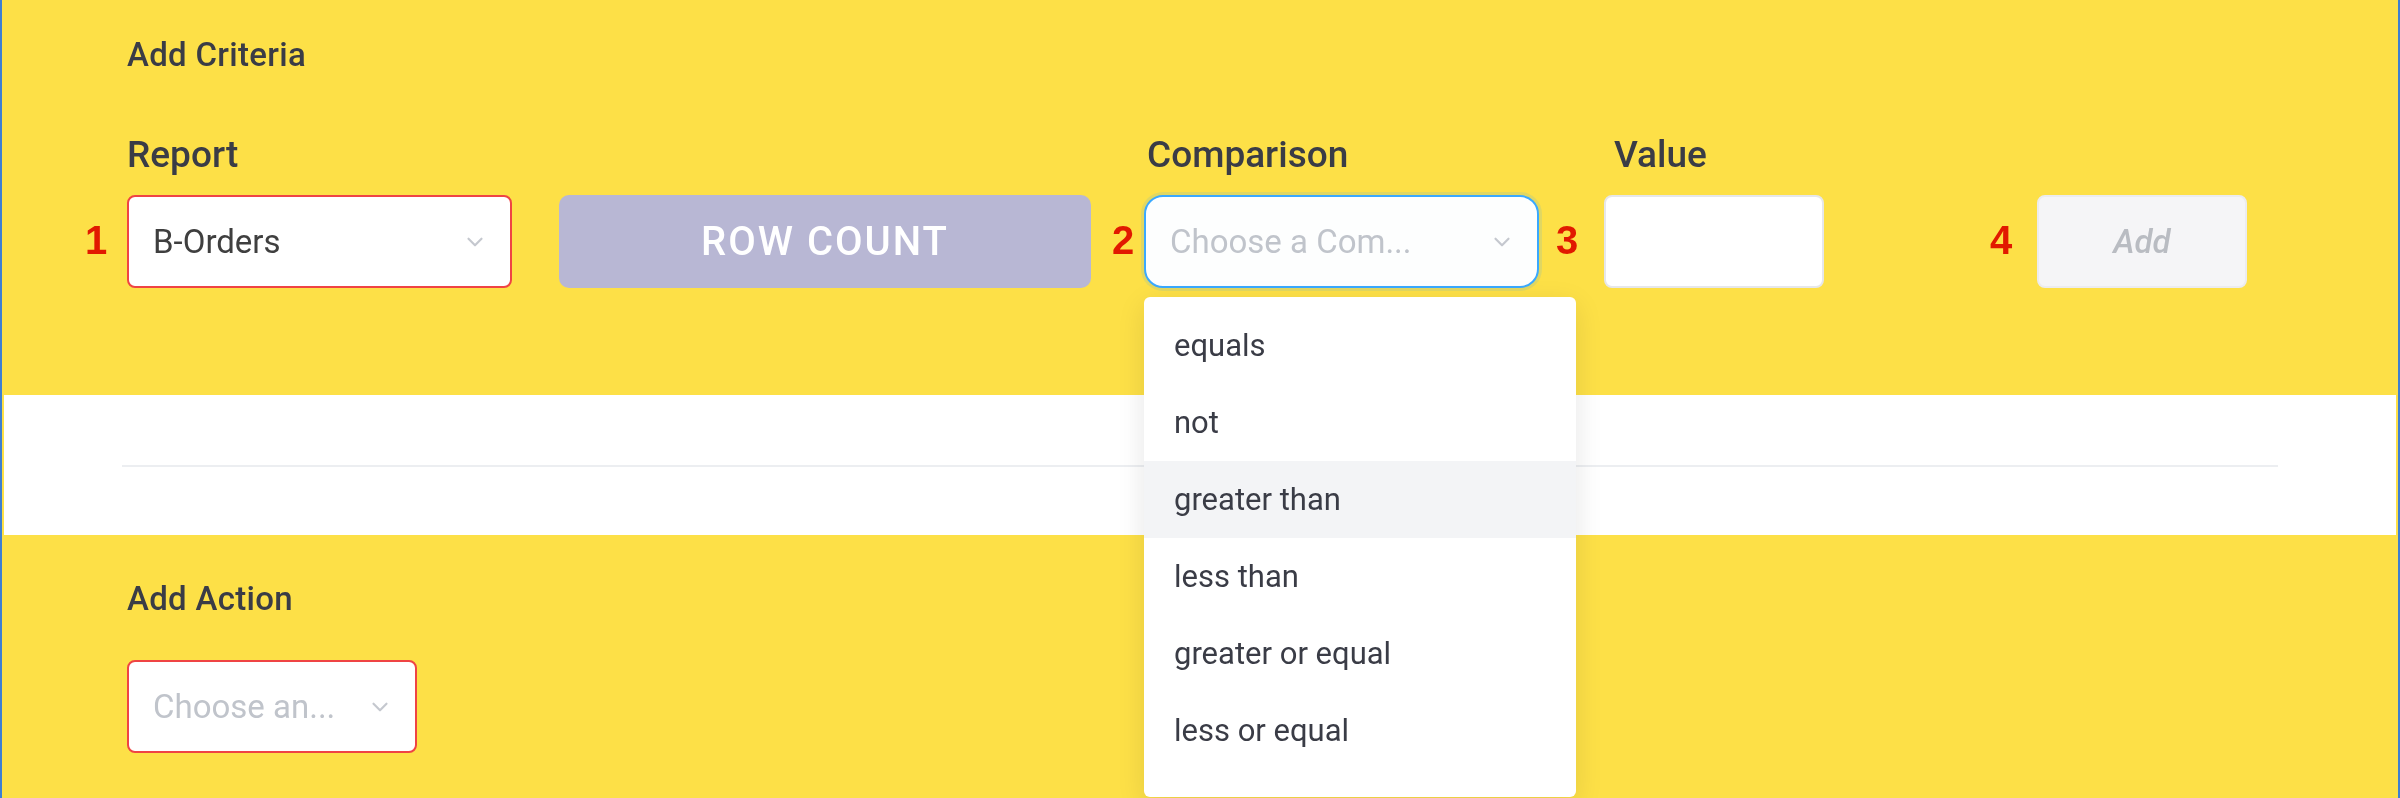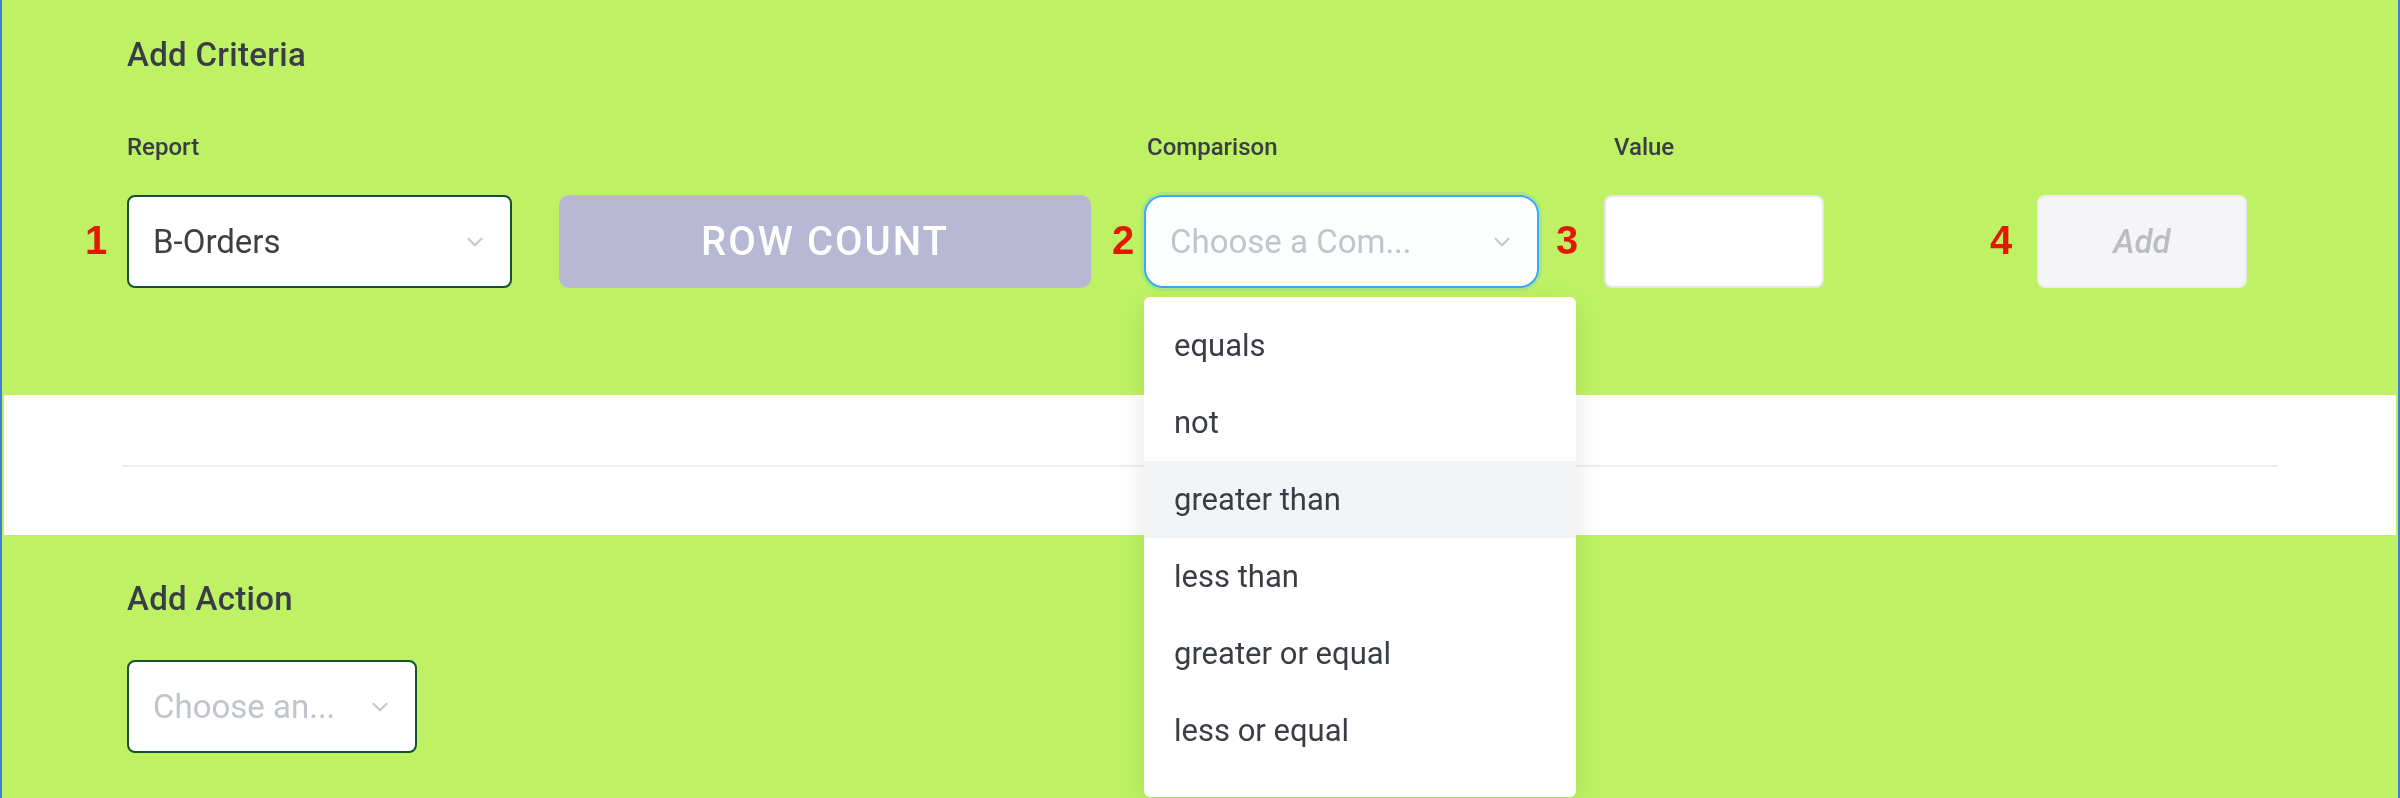--- a/index.html
+++ b/index.html
@@ -11,49 +11,49 @@
     position: relative;
     overflow: hidden;
   }
 
   .panel {
     position: absolute;
     inset: 0;
     border: 2px solid #3e7fd1;
     border-top: none;
     border-bottom: none;
-    background: #bef264;
+    background: #fde047;
   }
 
   .section-title {
     font-size: 33px;
     font-weight: 500;
     color: #3a3c46;
     letter-spacing: 0.3px;
   }
 
   .criteria-title {
     position: absolute;
     left: 125px;
     top: 35px;
   }
 
   .field-label {
-    font-size: 24px;
+    font-size: 37px;
     color: #3a3c46;
     font-weight: 500;
   }
   .lbl-report     { position: absolute; left: 125px; top: 133px; }
   .lbl-comparison { position: absolute; left: 1145px; top: 133px; }
   .lbl-value      { position: absolute; left: 1612px; top: 133px; }
 
   .selectbox {
     height: 93px;
     background: #ffffff;
-    border: 2px solid #14532d;
+    border: 2px solid #ef4444;
     border-radius: 8px;
     display: flex;
     align-items: center;
     padding: 0 24px;
     font-size: 33px;
     color: #3f3f3f;
     position: relative;
   }
   .selectbox.focused {
     border: 2px solid #3aa9ff;

